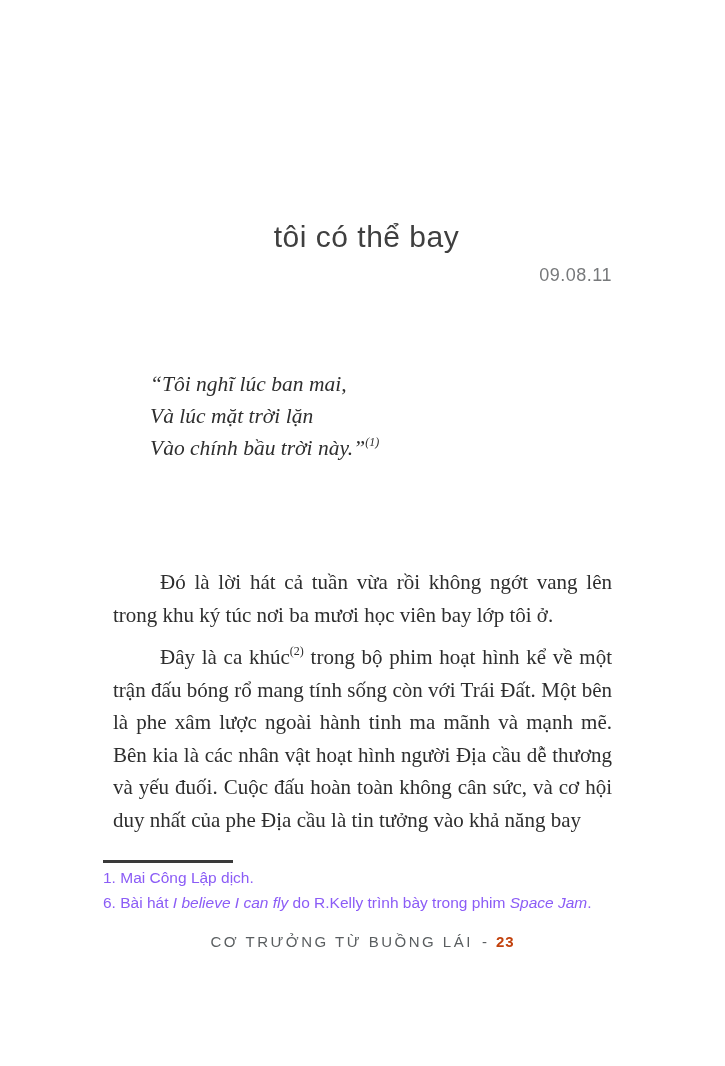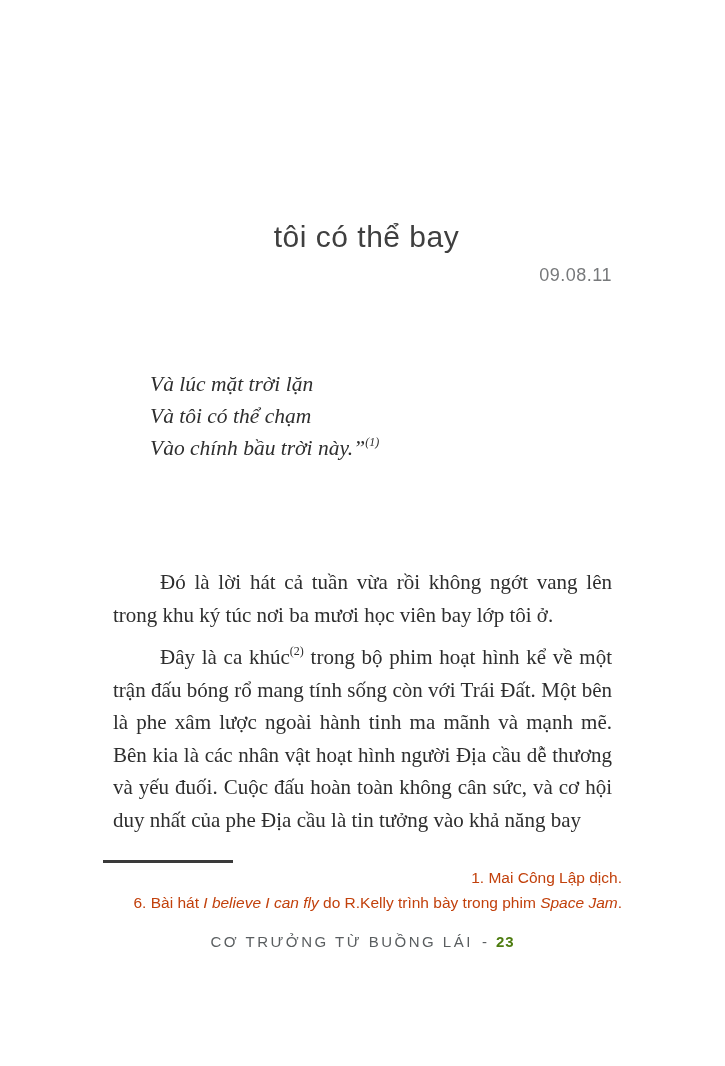--- a/index.html
+++ b/index.html
@@ -94,22 +94,21 @@
     background: #3a3a3a;
   }
   .footnotes {
     position: absolute;
     top: 866px;
     left: 103px;
     width: 519px;
     font-family: "Liberation Sans", sans-serif;
     font-size: 15.5px;
     line-height: 24.5px;
-    color: #c2410c;
-    text-align: right;
+    color: #8b5cf6;
   }
   .footnotes i { font-style: italic; }
 
   
   .page-footer {
     position: absolute;
     top: 933px;
     left: 0;
     width: 725px;
     text-align: center;
@@ -118,36 +117,36 @@
     color: #5a5e60;
     letter-spacing: 2.5px;
   }
   .page-footer .sep {
     margin: 0 9px;
     letter-spacing: 0;
     color: #5a5e60;
   }
   .page-footer .pagenum {
     font-weight: 700;
-    color: #4d7c0f;
+    color: #c2410c;
     letter-spacing: 1px;
   }
 </style>
 </head>
 <body>
 
 <div class="page">
 
   <h1 class="chapter-title">tôi có thể bay</h1>
 
   <div class="chapter-date">09.08.11</div>
 
   <div class="poem">
+    <div class="poem-line">“Tôi nghĩ lúc ban mai,</div>
     <div class="poem-line">Và lúc mặt trời lặn</div>
-    <div class="poem-line">Và tôi có thể chạm</div>
     <div class="poem-line"><span>Vào chính bầu trời này.”</span><sup class="fnref">(1)</sup></div>
   </div>
 
   <div class="body-text">
     <p>Đó là lời hát cả tuần vừa rồi không ngớt vang lên trong khu ký túc nơi ba mươi học viên bay lớp tôi ở.</p>
     <p><span>Đây là ca khúc</span><sup class="fnref">(2)</sup><span> trong bộ phim hoạt hình kể về một trận đấu bóng rổ mang tính sống còn với Trái Đất. Một bên là phe xâm lược ngoài hành tinh ma mãnh và mạnh mẽ. Bên kia là các nhân vật hoạt hình người Địa cầu dễ thương và yếu đuối. Cuộc đấu hoàn toàn không cân sức, và cơ hội duy nhất của phe Địa cầu là tin tưởng vào khả năng bay</span></p>
   </div>
 
   <div class="footnote-rule"></div>
 

